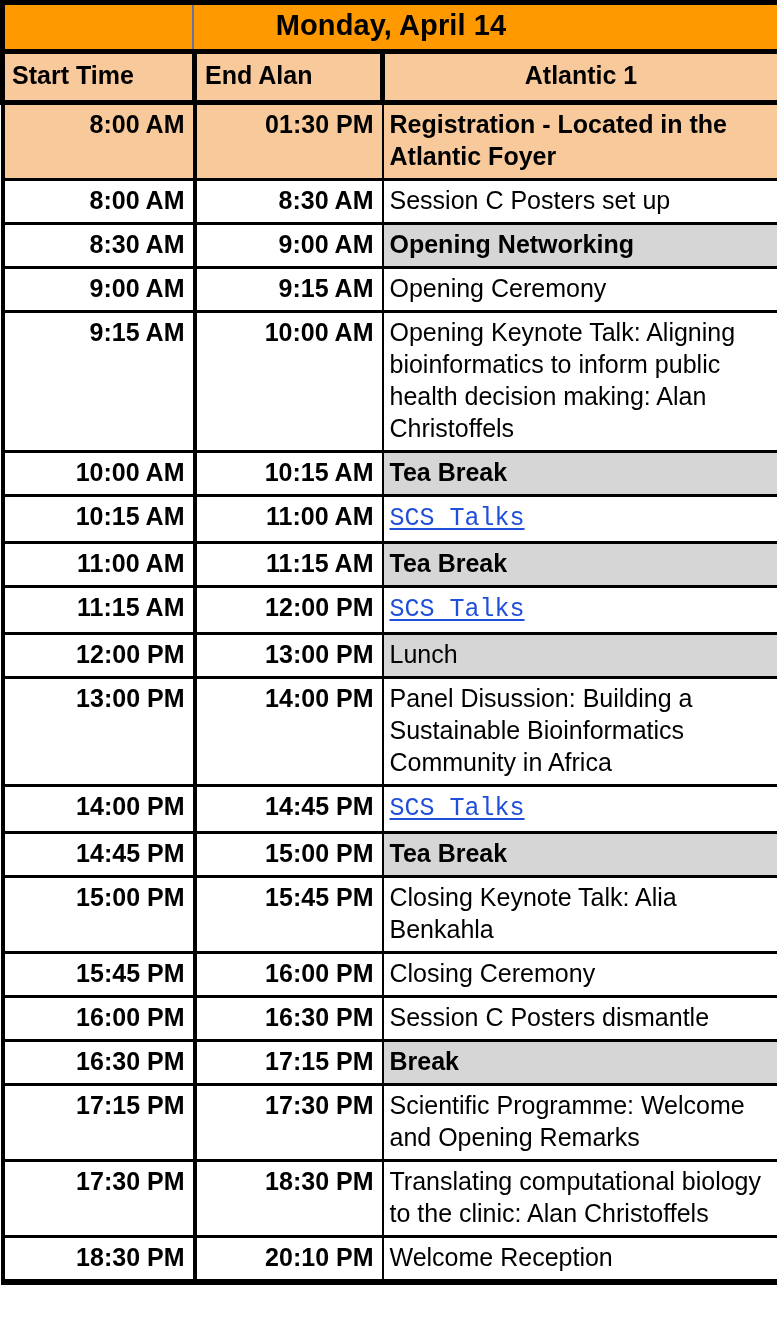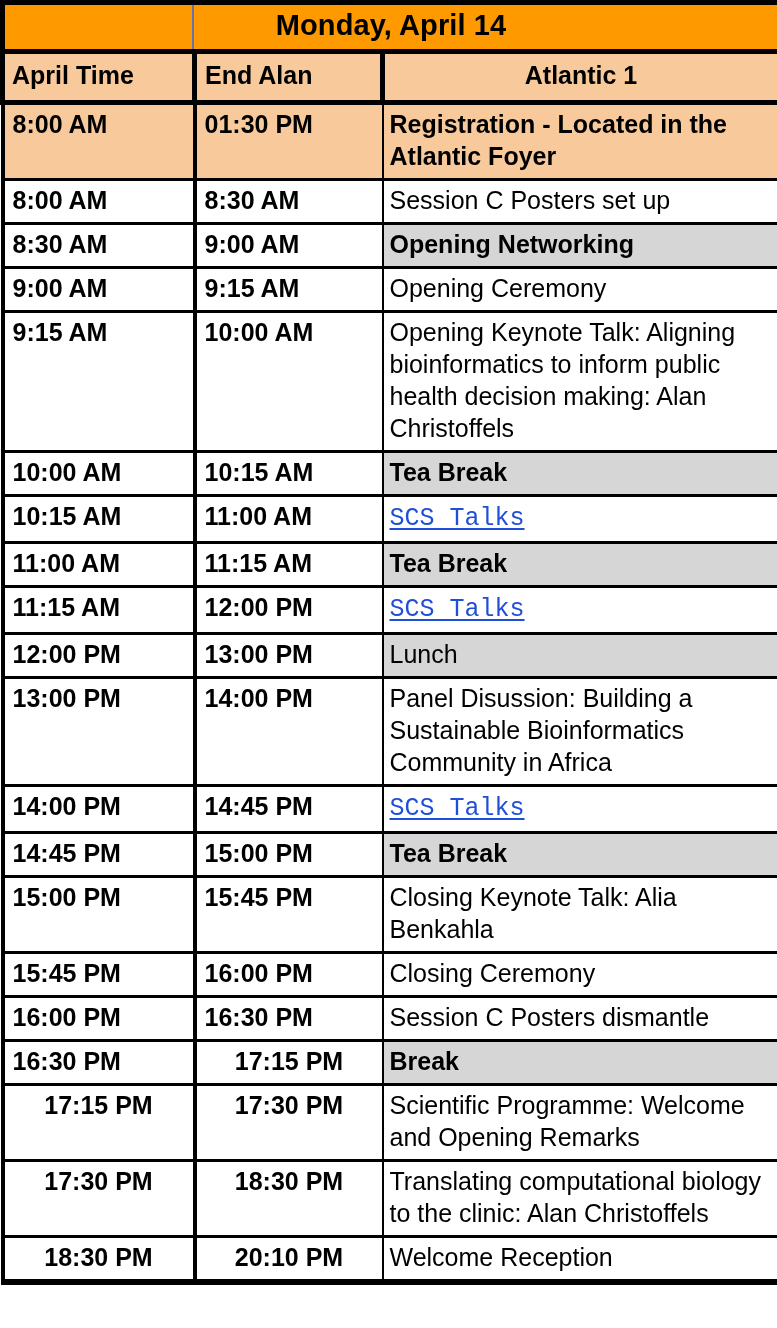--- a/index.html
+++ b/index.html
@@ -82,28 +82,28 @@
     vertical-align: top;
     color: #000000;
     font-size: 25px;
     line-height: 32px;
     padding: 3px 8px 6px 8px;
     background: #ffffff;
   }
   tr.body-row td.t-start,
   tr.body-row td.t-end {
     font-weight: bold;
-    text-align: left;
+    text-align: right;
     white-space: nowrap;
     border-left: 4px solid #000000;
     border-right: 2px solid #000000;
   }
   tr.body-row td.t-start { border-left: 4px solid #000000; }
   tr.body-row td.t-end   { border-right: 2px solid #000000; }
-  tr.body-row td.t-center { text-align: center; }
+  tr.body-row td.t-center { }
   tr.body-row td.room {
     text-align: left;
     border-left: 2px solid #000000;
     border-right: 4px solid #000000;
     padding-left: 6px;
   }
   tr.body-row:last-child td { border-bottom: 6px solid #000000; }
 
   
   td.fill-peach { background: #F8C99B !important; }
@@ -133,21 +133,21 @@
       <col class="c-room">
     </colgroup>
     <tbody>
       <tr class="title-row">
         <td colspan="3">
           <span class="title-divider"></span>
           <span>Monday, April 14</span>
         </td>
       </tr>
       <tr class="head-row">
-        <td class="h-start sep-light">April Time</td>
+        <td class="h-start sep-light">Start Time</td>
         <td class="h-end sep-light">End Alan</td>
         <td class="h-room">Atlantic 1</td>
       </tr>
     <tr class="body-row">
           <td class="t-start fill-peach">8:00 AM</td>
           <td class="t-end fill-peach">01:30 PM</td>
           <td class="room fill-peach bold-cell">Registration - Located in the Atlantic Foyer</td>
         </tr>
         <tr class="body-row">
           <td class="t-start">8:00 AM</td>

